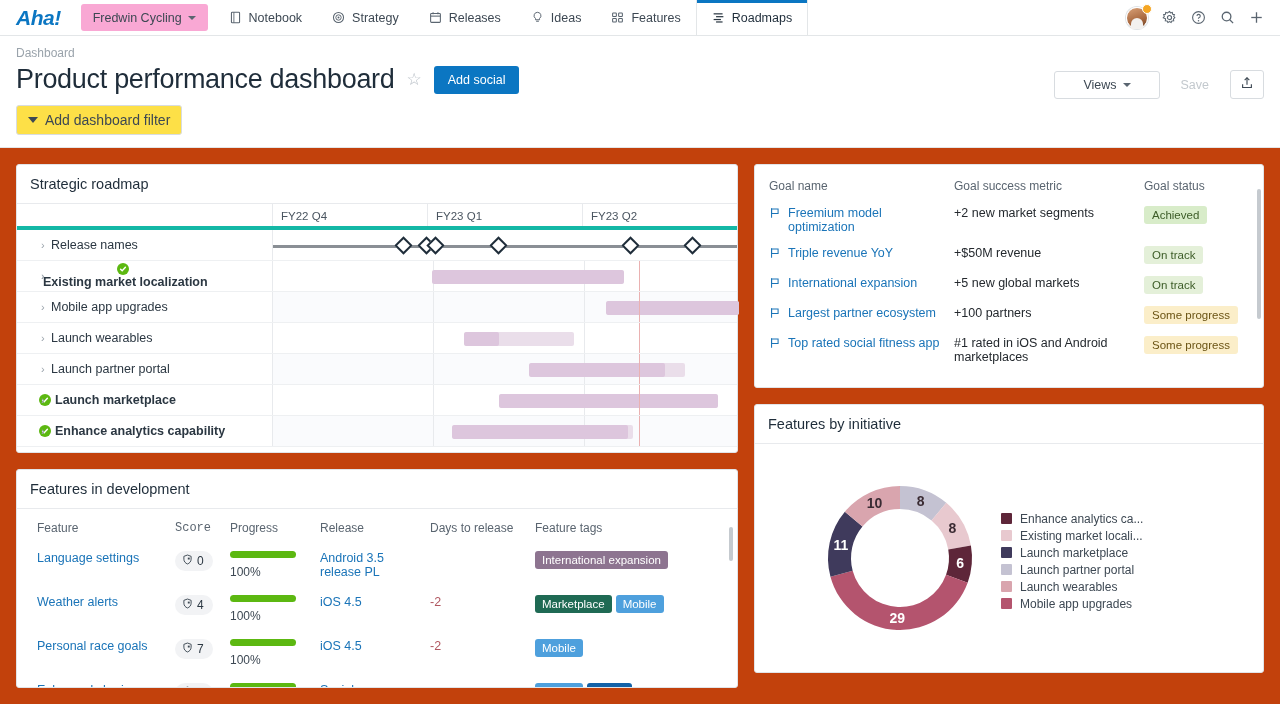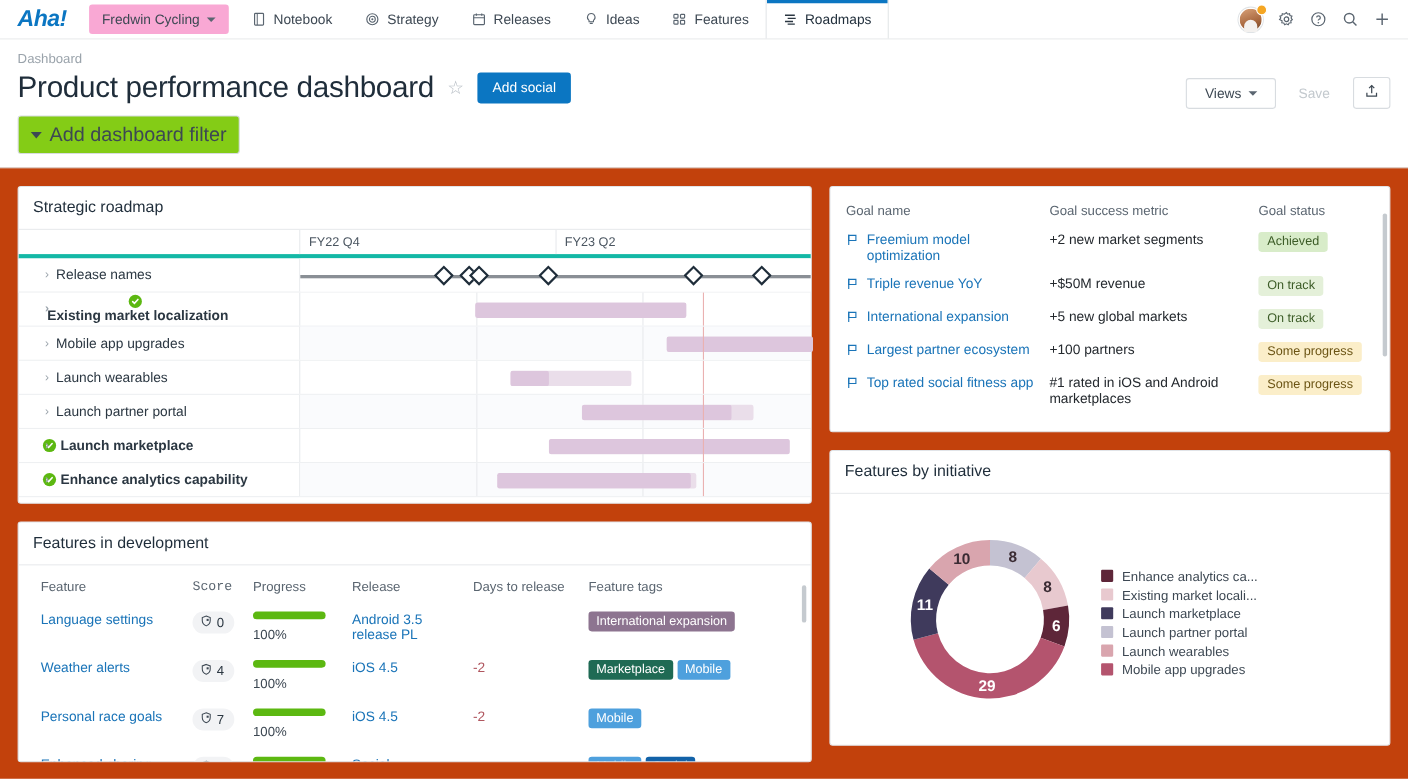--- a/index.html
+++ b/index.html
@@ -62,33 +62,33 @@
   .page-title { font-size: 27px; font-weight: normal; color: #1f2d3a; letter-spacing: -0.3px; }
   .star { color: #b6bdc4; font-size: 17px; cursor: pointer; line-height: 1; }
   .btn-primary {
     background: #0b76c2; color: #fff; border: none; border-radius: 3px;
     padding: 7px 14px; font-size: 12.5px; cursor: pointer;
     font-family: "Liberation Sans", sans-serif;
   }
   .header-right { position: absolute; right: 16px; top: 34px; display: flex; align-items: center; gap: 8px; }
   .btn-plain {
     background: #fff; border: 1px solid #d8dce0; border-radius: 3px;
-    padding: 6px 16px; font-size: 12.5px; color: #3d4853; cursor: pointer;
+    padding: 6px 28px; font-size: 12.5px; color: #3d4853; cursor: pointer;
     display: flex; align-items: center; gap: 6px;
     font-family: "Liberation Sans", sans-serif;
   }
   .btn-disabled { background: #fff; border: 1px solid transparent; color: #c3c9ce;
                   padding: 6px 12px; font-size: 12.5px;
                   font-family: "Liberation Sans", sans-serif; }
   .btn-icon { background: #fff; border: 1px solid #d8dce0; border-radius: 3px;
               padding: 5px 9px; cursor: pointer; color: #3d4853; display:flex; align-items:center; }
   .filter-row { padding: 10px 16px 12px 16px; }
   .btn-filter {
-    background: #84cc16; border: 1px solid #d8dce0; border-radius: 3px;
-    padding: 6px 11px; font-size: 18px; color: #3d4853; cursor: pointer;
+    background: #fde047; border: 1px solid #d8dce0; border-radius: 3px;
+    padding: 6px 11px; font-size: 14px; color: #3d4853; cursor: pointer;
     display: inline-flex; align-items: center; gap: 7px;
     font-family: "Liberation Sans", sans-serif;
   }
   .tri-down { width:0;height:0;border-left:5px solid transparent;border-right:5px solid transparent;
               border-top:6px solid #3d4853; }
 
   
   .board {
     background: #c2410c; border-top: 1px solid #e3e6e8;
     height: 557px; padding: 16px; display: flex; gap: 16px;
@@ -330,20 +330,21 @@
 
   <div class="col-left">
 
     <div class="panel gantt">
       <div class="panel-head">Strategic roadmap</div>
       <div class="gantt-body">
         <div class="g-headrow">
           <div class="g-namecell"></div>
           <div class="g-timecols">
             <div class="g-qcol">FY22 Q4</div>
+            <div class="g-qcol">FY23 Q1</div>
             <div class="g-qcol">FY23 Q2</div>
           </div>
         </div>
         <div id="gantt-rows">
             <div class="g-row release-row">
               <div class="g-rowname">
        <span class="chev">›</span>
        <span class="lbl">Release names</span>
      </div>
      <div class="g-rowtime" style="background:#fff">

